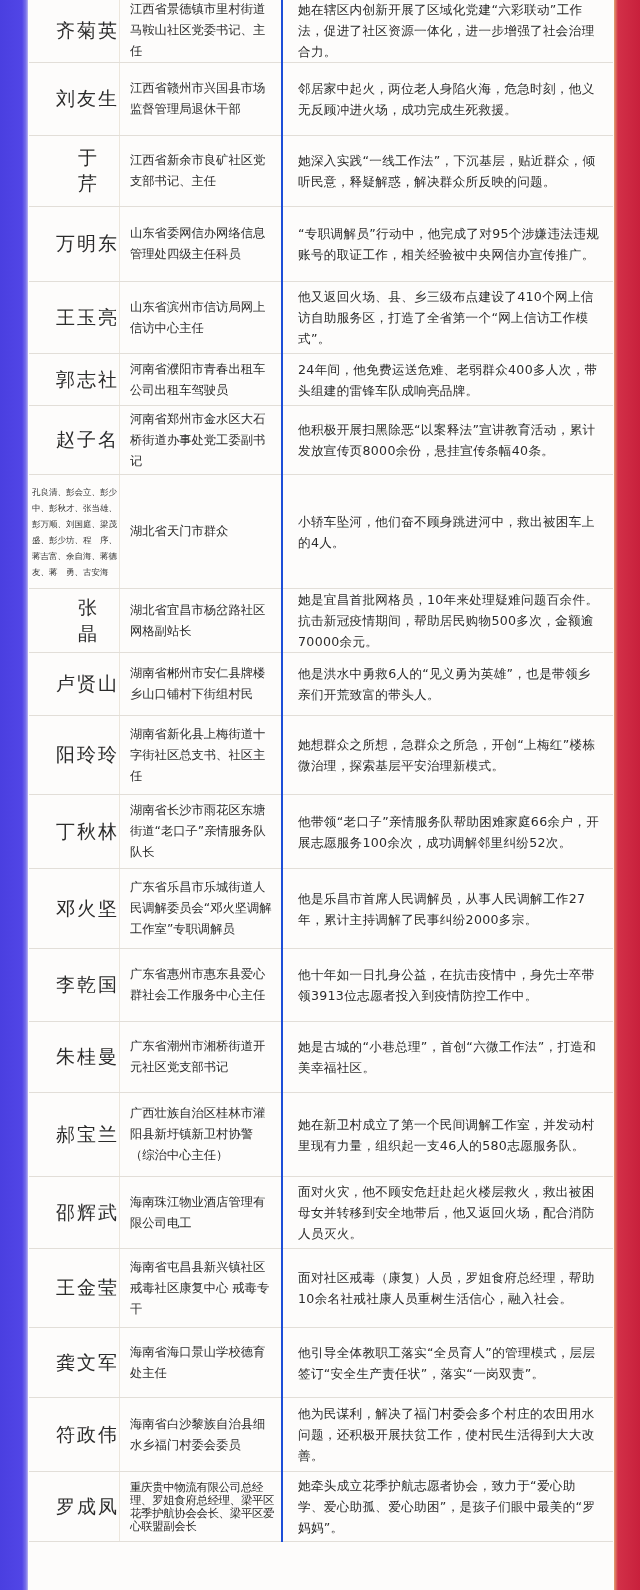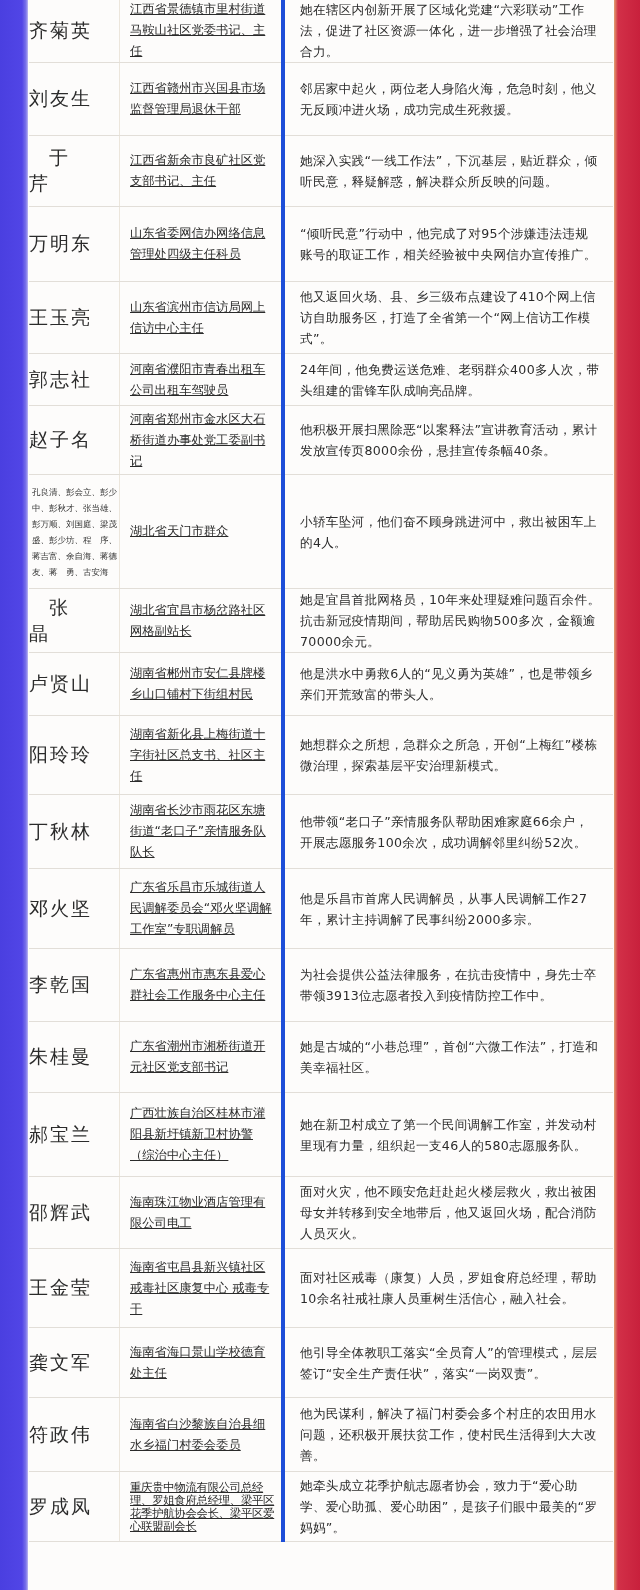--- a/index.html
+++ b/index.html
@@ -14,22 +14,22 @@
     background: #fdfcfb;
   }
   table.honor {
     position: absolute; left: 29px; top: -2px; width: 584px;
     border-collapse: collapse; table-layout: fixed;
   }
   table.honor td {
     border-top: 1px solid #e2ded8; border-bottom: 1px solid #e2ded8;
     vertical-align: middle; color: #2b2b2b; padding: 0;
   }
-  td.c-name { width: 90px; text-align: left; font-size: 19px; letter-spacing: 2px; color: #1e1e1e; border-right: 1px solid #ece6dc; }
-  td.c-unit { width: 145px; padding: 0 6px 0 10px !important; font-size: 12.3px; line-height: 21px; color: #333; border-right: 4px solid #1d4ed8; text-decoration: underline; }
+  td.c-name { width: 90px; text-align: right; font-size: 19px; letter-spacing: 2px; color: #1e1e1e; border-right: 1px solid #ece6dc; }
+  td.c-unit { width: 145px; padding: 0 6px 0 10px !important; font-size: 12.3px; line-height: 21px; color: #333; border-right: 2px solid #1d4ed8; }
   td.c-deed { padding: 0 12px 0 15px !important; font-size: 12.6px; line-height: 21px; color: #2c2c2c; letter-spacing: 0.3px; }
   td.c-name.spaced { letter-spacing: 22px; text-indent: 20px; }
   td.c-name.group { font-size: 8.5px; line-height: 16px; letter-spacing: 0; text-align: left; padding: 0 2px 0 3px !important; color: #333; }
   td.c-unit.tight { font-size: 11.4px; line-height: 13px; letter-spacing: -0.3px; }
 </style>
 </head>
 <body>
 
 <div class="frame"></div>
 
@@ -46,21 +46,21 @@
         <td class="c-deed">邻居家中起火，两位老人身陷火海，危急时刻，他义无反顾冲进火场，成功完成生死救援。</td>
       </tr>
       <tr style="height: 71px;">
         <td class="c-name spaced">于芹</td>
         <td class="c-unit">江西省新余市良矿社区党支部书记、主任</td>
         <td class="c-deed">她深入实践“一线工作法”，下沉基层，贴近群众，倾听民意，释疑解惑，解决群众所反映的问题。</td>
       </tr>
       <tr style="height: 75px; padding-left: 19px;">
         <td class="c-name">万明东</td>
         <td class="c-unit">山东省委网信办网络信息管理处四级主任科员</td>
-        <td class="c-deed">“倾听民意”行动中，他完成了对95个涉嫌违法违规账号的取证工作，相关经验被中央网信办宣传推广。</td>
+        <td class="c-deed">“专职调解员”行动中，他完成了对95个涉嫌违法违规账号的取证工作，相关经验被中央网信办宣传推广。</td>
       </tr>
       <tr style="height: 72px;">
         <td class="c-name">王玉亮</td>
         <td class="c-unit">山东省滨州市信访局网上信访中心主任</td>
         <td class="c-deed">他又返回火场、县、乡三级布点建设了410个网上信访自助服务区，打造了全省第一个“网上信访工作模式”。</td>
       </tr>
       <tr style="height: 52px;">
         <td class="c-name">郭志社</td>
         <td class="c-unit">河南省濮阳市青春出租车公司出租车驾驶员</td>
         <td class="c-deed">24年间，他免费运送危难、老弱群众400多人次，带头组建的雷锋车队成响亮品牌。</td>
@@ -96,21 +96,21 @@
         <td class="c-deed">他带领“老口子”亲情服务队帮助困难家庭66余户，开展志愿服务100余次，成功调解邻里纠纷52次。</td>
       </tr>
       <tr style="height: 80px;">
         <td class="c-name">邓火坚</td>
         <td class="c-unit">广东省乐昌市乐城街道人民调解委员会“邓火坚调解工作室”专职调解员</td>
         <td class="c-deed">他是乐昌市首席人民调解员，从事人民调解工作27年，累计主持调解了民事纠纷2000多宗。</td>
       </tr>
       <tr style="height: 73px;">
         <td class="c-name">李乾国</td>
         <td class="c-unit">广东省惠州市惠东县爱心群社会工作服务中心主任</td>
-        <td class="c-deed">为社会提供公益法律服务，在抗击疫情中，身先士卒带领3913位志愿者投入到疫情防控工作中。</td>
+        <td class="c-deed">他十年如一日扎身公益，在抗击疫情中，身先士卒带领3913位志愿者投入到疫情防控工作中。</td>
       </tr>
       <tr style="height: 71px;">
         <td class="c-name">朱桂曼</td>
         <td class="c-unit">广东省潮州市湘桥街道开元社区党支部书记</td>
         <td class="c-deed">她是古城的“小巷总理”，首创“六微工作法”，打造和美幸福社区。</td>
       </tr>
       <tr style="height: 84px;">
         <td class="c-name">郝宝兰</td>
         <td class="c-unit">广西壮族自治区桂林市灌阳县新圩镇新卫村协警（综治中心主任）</td>
         <td class="c-deed">她在新卫村成立了第一个民间调解工作室，并发动村里现有力量，组织起一支46人的580志愿服务队。</td>

